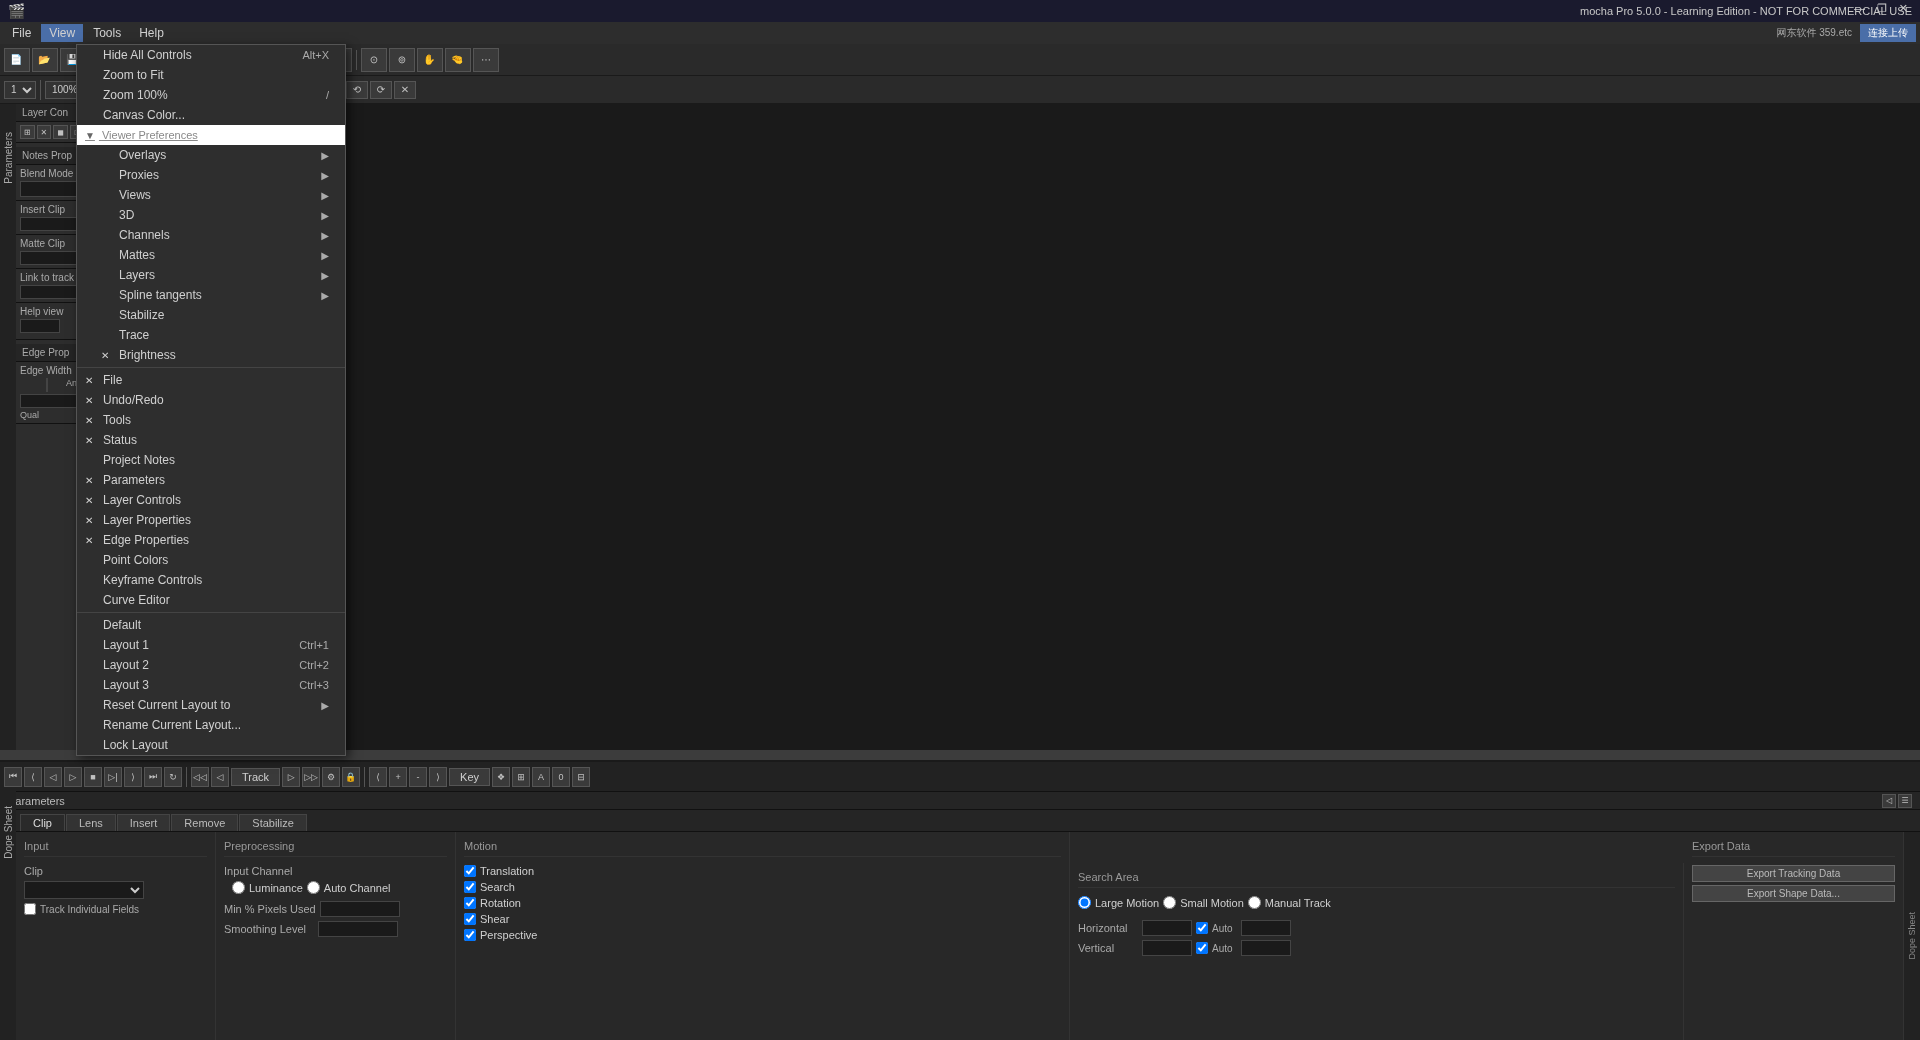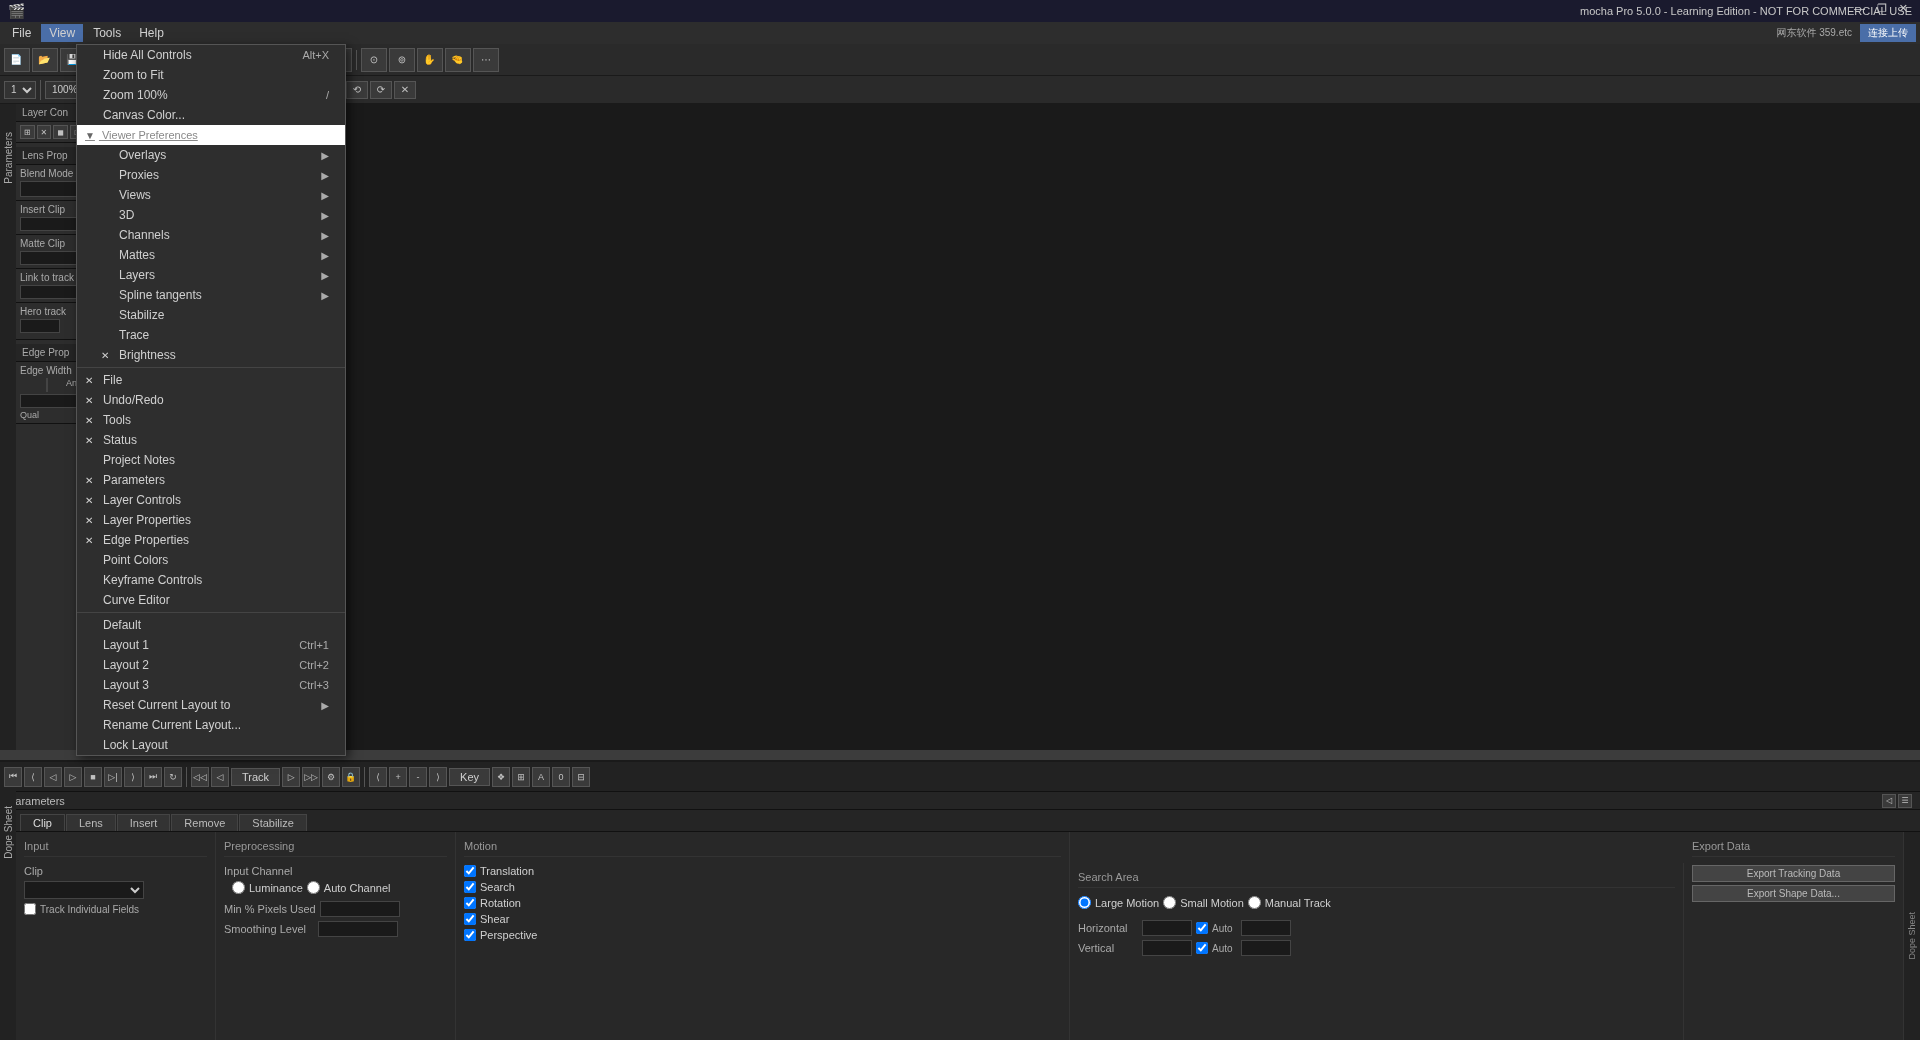--- a/index.html
+++ b/index.html
@@ -405,21 +405,21 @@
 
   <div style="display:flex; padding:3px 4px; gap:2px; border-bottom:1px solid #111;">
     <button class="toolbar-btn" style="width:16px; height:14px; font-size:8px;">⊞</button>
     <button class="toolbar-btn" style="width:16px; height:14px; font-size:8px;">✕</button>
     <button class="toolbar-btn" style="width:16px; height:14px; font-size:8px;">◼</button>
     <button class="toolbar-btn" style="width:16px; height:14px; font-size:8px;">□</button>
     <button class="toolbar-btn" style="width:16px; height:14px; font-size:8px;">⊟</button>
   </div>
 
   <div style="background:#252525; padding:3px 6px; font-size:10px; color:#aaa; border-bottom:1px solid #111; margin-top:4px;">
-    <span>Lens Prop</span>
+    <span>Notes Prop</span>
   </div>
 
   <div style="padding:3px 4px; border-bottom:1px solid #111;">
     <div style="font-size:10px; color:#aaa; margin-bottom:2px;">Blend Mode</div>
     <select style="width:80px; background:#1a1a1a; border:1px solid #444; color:#ccc; font-size:10px; height:16px;"></select>
   </div>
 
   <div style="padding:3px 4px; border-bottom:1px solid #111;">
     <div style="font-size:10px; color:#aaa; margin-bottom:2px;">Insert Clip</div>
     <div style="width:80px; height:14px; background:#1a1a1a; border:1px solid #444;"></div>
@@ -429,21 +429,21 @@
     <div style="font-size:10px; color:#aaa; margin-bottom:2px;">Matte Clip</div>
     <div style="width:80px; height:14px; background:#1a1a1a; border:1px solid #444;"></div>
   </div>
 
   <div style="padding:3px 4px; border-bottom:1px solid #111;">
     <div style="font-size:10px; color:#aaa; margin-bottom:2px;">Link to track</div>
     <div style="width:80px; height:14px; background:#1a1a1a; border:1px solid #444;"></div>
   </div>
 
   <div style="padding:3px 4px; border-bottom:1px solid #111;">
-    <div style="font-size:10px; color:#aaa; margin-bottom:2px;">Hero track</div>
+    <div style="font-size:10px; color:#aaa; margin-bottom:2px;">Help view</div>
     <div style="width:40px; height:14px; background:#1a1a1a; border:1px solid #444; display:inline-block;"></div>
   </div>
 
   <div style="background:#252525; padding:3px 6px; font-size:10px; color:#aaa; border-bottom:1px solid #111; margin-top:4px;">
     <span>Edge Prop</span>
   </div>
 
   <div style="padding:3px 4px; border-bottom:1px solid #111;">
     <div style="font-size:10px; color:#aaa; margin-bottom:2px;">Edge Width</div>
     <div style="display:flex; gap:18px; padding-left:26px;">

